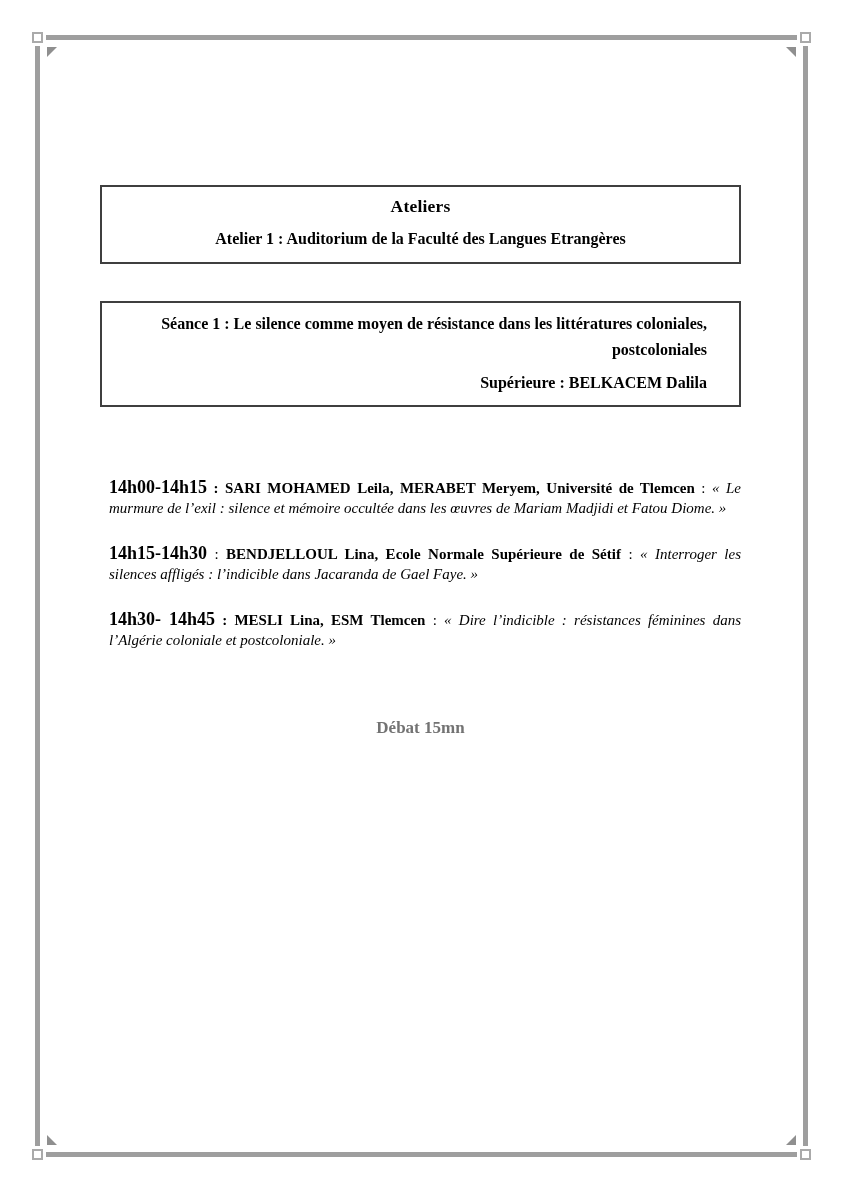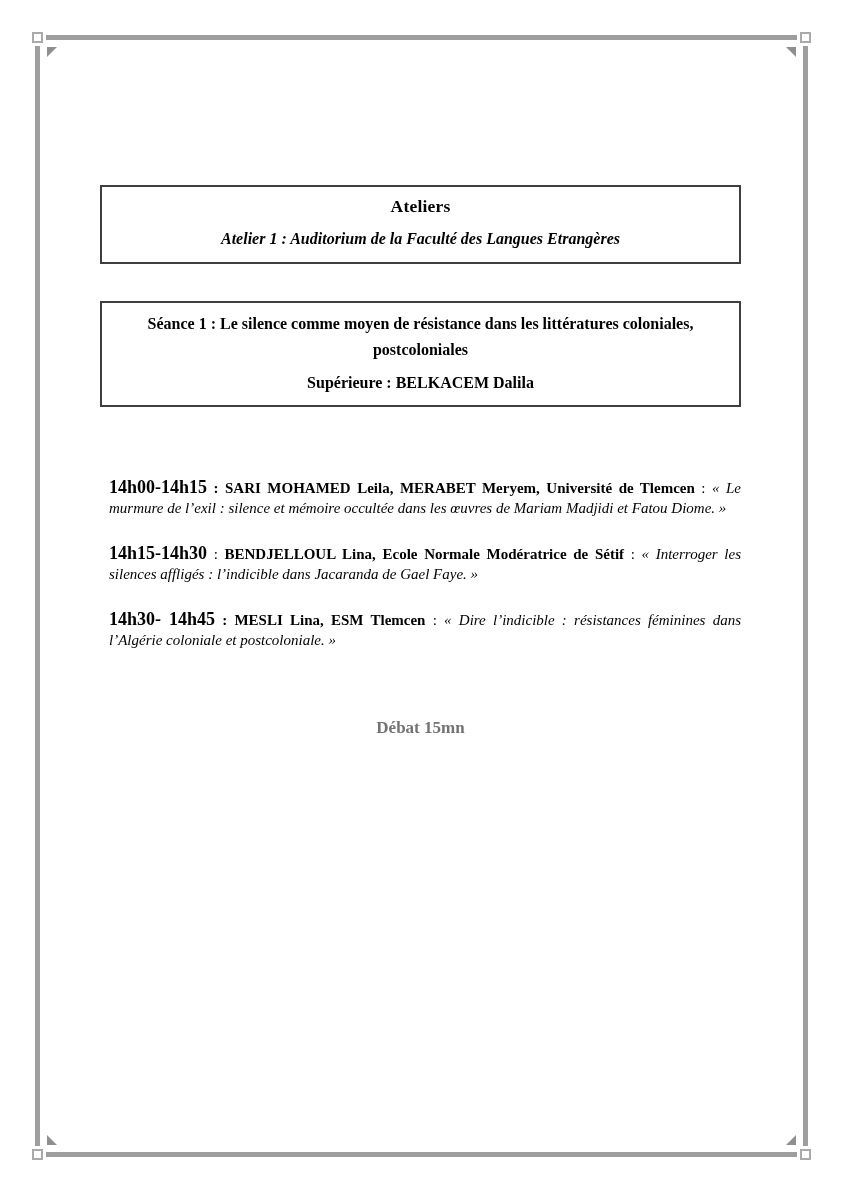--- a/index.html
+++ b/index.html
@@ -43,26 +43,26 @@
     width: 641px;
   }
 
   .header-box {
     margin-top: 185px;
     border: 2px solid #3f3f3f;
     text-align: center;
     padding: 9px 6px 14px 6px;
   }
   .header-box-title { font-size: 17.5px; font-weight: bold; letter-spacing: 0.2px; }
-  .header-box-subtitle { font-size: 16px; font-weight: bold; margin-top: 13px; font-style: italic; }
+  .header-box-subtitle { font-size: 16px; font-weight: bold; margin-top: 13px; }
 
   .session-box {
     margin-top: 37px;
     border: 2px solid #3f3f3f;
-    text-align: center;
+    text-align: right;
     padding: 8px 32px 13px 32px;
   }
   .session-box-title { font-size: 16px; font-weight: bold; line-height: 26px; }
   .session-box-moderator { font-size: 16px; font-weight: bold; margin-top: 11px; }
 
   .talks { margin-top: 70px; }
   .talk {
     margin: 0 0 25px 9px;
     font-size: 15px;
     line-height: 20px;
@@ -109,21 +109,21 @@
 
     <div class="session-box">
       <div class="session-box-title">Séance 1 : Le silence comme moyen de résistance dans les littératures coloniales, postcoloniales</div>
       <div class="session-box-moderator">Supérieure : BELKACEM Dalila</div>
     </div>
 
     <div class="talks">
 
       <p class="talk"><span class="talk-time">14h00-14h15</span><span class="talk-sep"> : </span><span class="talk-speakers">SARI MOHAMED Leila, MERABET Meryem, Université de Tlemcen</span><span> : </span><span class="talk-quote">« Le murmure de l’exil : silence et mémoire occultée dans les œuvres de Mariam Madjidi et Fatou Diome. »</span></p>
 
-      <p class="talk"><span class="talk-time">14h15-14h30</span><span> : </span><span class="talk-speakers">BENDJELLOUL Lina, Ecole Normale Modératrice de Sétif</span><span> : </span><span class="talk-quote">« Interroger les silences affligés : l’indicible dans Jacaranda de Gael Faye. »</span></p>
+      <p class="talk"><span class="talk-time">14h15-14h30</span><span> : </span><span class="talk-speakers">BENDJELLOUL Lina, Ecole Normale Supérieure de Sétif</span><span> : </span><span class="talk-quote">« Interroger les silences affligés : l’indicible dans Jacaranda de Gael Faye. »</span></p>
 
       <p class="talk"><span class="talk-time">14h30- 14h45</span><span class="talk-sep"> : </span><span class="talk-speakers">MESLI Lina, ESM Tlemcen</span><span> : </span><span class="talk-quote">« Dire l’indicible : résistances féminines dans l’Algérie coloniale et postcoloniale. »</span></p>
 
 
     </div>
 
     <div class="debate" style="color: #737373;">Débat 15mn</div>
 
   </div>
 </div>

